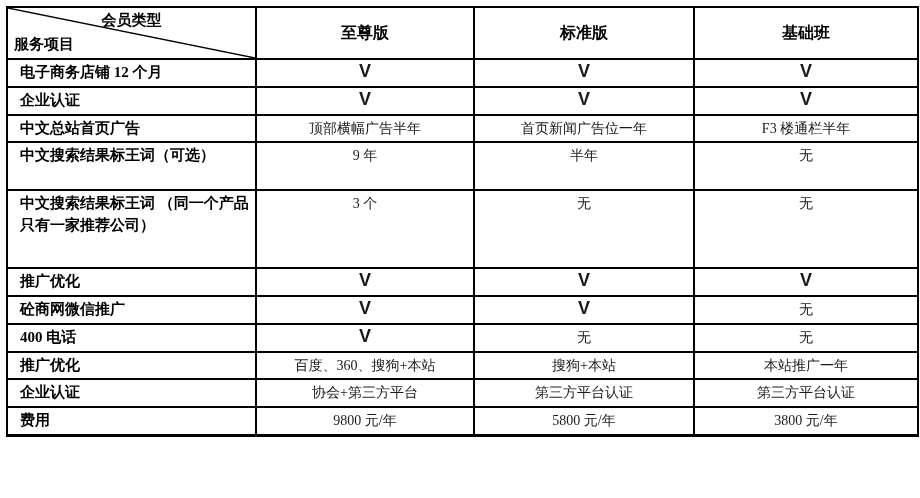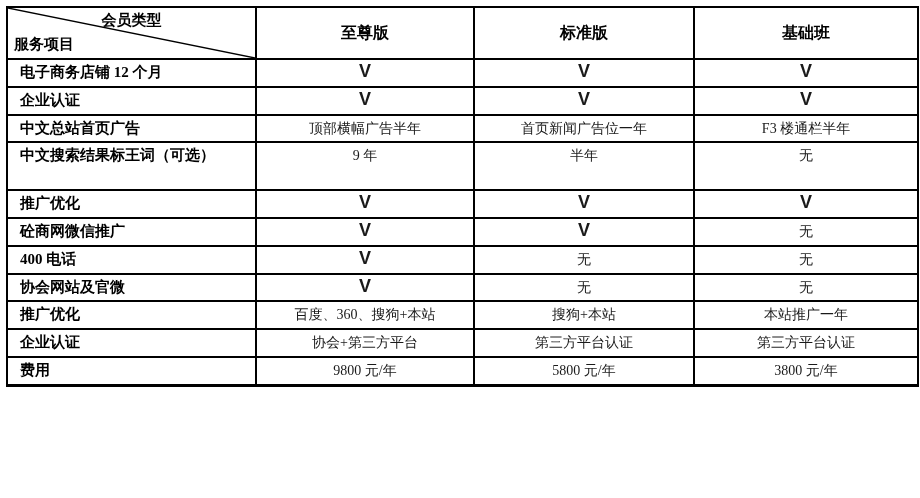--- a/index.html
+++ b/index.html
@@ -104,40 +104,40 @@
         <td class="val">顶部横幅广告半年</td>
         <td class="val">首页新闻广告位一年</td>
         <td class="val">F3 楼通栏半年</td>
       </tr>
       <tr class="h48">
         <td class="label">中文搜索结果标王词（可选）</td>
         <td class="val">9 年</td>
         <td class="val">半年</td>
         <td class="val">无</td>
       </tr>
+      <tr class="h78">
+        <td class="label">中文搜索结果标王词 （同一个产品只有一家推荐公司）</td>
+        <td class="val">3 个</td>
+        <td class="val">无</td>
+        <td class="val">无</td>
+      </tr>
       <tr class="h25">
         <td class="label">推广优化</td>
         <td class="val check">V</td>
         <td class="val check">V</td>
         <td class="val check">V</td>
       </tr>
       <tr class="h25">
         <td class="label">砼商网微信推广</td>
         <td class="val check">V</td>
         <td class="val check">V</td>
         <td class="val">无</td>
       </tr>
       <tr class="h25">
         <td class="label">400 电话</td>
-        <td class="val check">V</td>
-        <td class="val">无</td>
-        <td class="val">无</td>
-      </tr>
-      <tr class="h25">
-        <td class="label">协会网站及官微</td>
         <td class="val check">V</td>
         <td class="val">无</td>
         <td class="val">无</td>
       </tr>
       <tr class="h26">
         <td class="label">推广优化</td>
         <td class="val">百度、360、搜狗+本站</td>
         <td class="val">搜狗+本站</td>
         <td class="val">本站推广一年</td>
       </tr>

